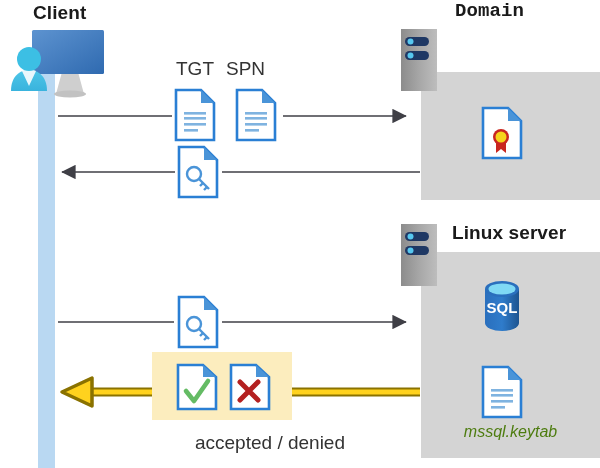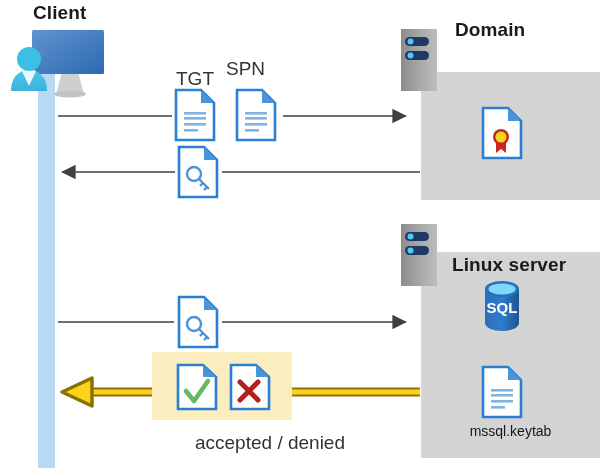--- a/index.html
+++ b/index.html
@@ -4,22 +4,22 @@
 <style>
   html,body{margin:0;padding:0;background:#ffffff;}
   body{width:600px;height:468px;position:relative;overflow:hidden;
        font-family:"Liberation Sans","DejaVu Sans",sans-serif;}
   .stage{position:absolute;left:0;top:0;width:600px;height:468px;}
   .abs{position:absolute;}
 
   
   .title{font-weight:bold;color:#1a1a1a;font-size:19px;line-height:22px;letter-spacing:.1px;}
   #client-title{left:33px;top:2px;}
-  #dc-title{left:455px;top:19px;width:140px;}
-  #linux-title{left:452px;top:222px;margin-top:32px;}
+  #dc-title{left:455px;top:0;width:140px;font-family:Liberation Mono, monospace;}
+  #linux-title{left:452px;top:222px;}
 
   
   .panel{background:#d4d4d4;}
   #dc-panel{left:421px;top:72px;width:179px;height:128px;}
   #linux-panel{left:421px;top:252px;width:179px;height:206px;}
 
   
   .tower{width:40px;height:66px;}
   #dc-tower{left:399px;top:27px;}
   #linux-tower{left:399px;top:222px;}
@@ -30,32 +30,32 @@
   
   #lifeline{left:38px;top:74px;width:17px;height:394px;background:#b9d8f2;}
 
   
   #connectors{left:0;top:0;width:600px;height:468px;}
 
   
   .docicon{width:42px;height:54px;}
   #tgt-doc{left:174px;top:88px;}
   #spn-doc{left:235px;top:88px;}
-  #tgt-label{left:176px;top:68px;}
+  #tgt-label{left:176px;top:58px;}
   #spn-label{left:226px;top:58px;}
   .doclabel{font-size:19px;color:#333;line-height:22px;}
 
   #ticket-doc-1{left:177px;top:145px;width:42px;height:54px;}
   #ticket-doc-2{left:177px;top:295px;width:42px;height:54px;}
 
   #cert-doc{left:481px;top:106px;width:42px;height:54px;}
   #sql-icon{left:478px;top:279px;width:48px;height:54px;}
   #keytab-doc{left:481px;top:365px;width:42px;height:54px;}
   #keytab-label{left:421px;top:423px;width:179px;text-align:center;
-                font-size:14px;color:#0f172a;}
+                font-size:16px;color:#4d7c0f;font-style:italic;}
 
   
   #highlight{left:152px;top:352px;width:140px;height:68px;background:#fcedbe;}
   #accept-doc{left:176px;top:363px;width:42px;height:48px;}
   #deny-doc{left:229px;top:363px;width:42px;height:48px;}
   #result-label{left:100px;top:432px;width:245px;text-align:right;
                 font-size:19px;color:#333;}
 </style>
 </head>
 <body>

